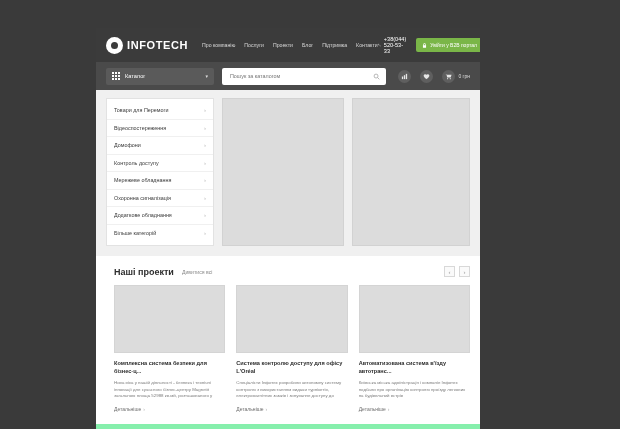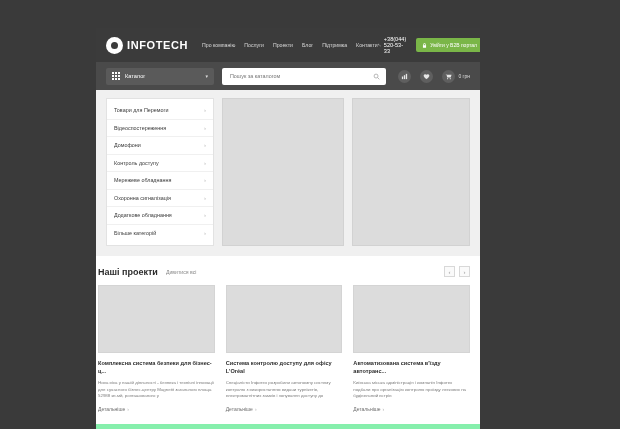--- a/index.html
+++ b/index.html
@@ -162,21 +162,21 @@
   .cat-item:last-child { border-bottom: none; }
   .cat-item .chev { margin-left: auto; color: #b5b5b5; font-size: 6px; }
   .hero-banners { flex: 1; display: flex; gap: 8px; }
   .banner { background: #dcdcdc; border: 1px solid #d2d2d2; }
   .banner.a { flex: 1.04; }
   .banner.b { flex: 1; }
 
   
   .projects {
     background: #ffffff;
-    padding: 10px 10px 12px 2px;
+    padding: 10px 10px 12px 18px;
   }
   .proj-head {
     display: flex; align-items: center; gap: 8px;
     margin-bottom: 8px;
   }
   .proj-title { font-size: 9px; color: #2d2d2d; font-weight: bold; }
   .proj-all { font-size: 5.2px; color: #8a8a8a; }
   .arrows { margin-left: auto; display: flex; gap: 4px; }
   .arrow {
     width: 11px; height: 11px;

